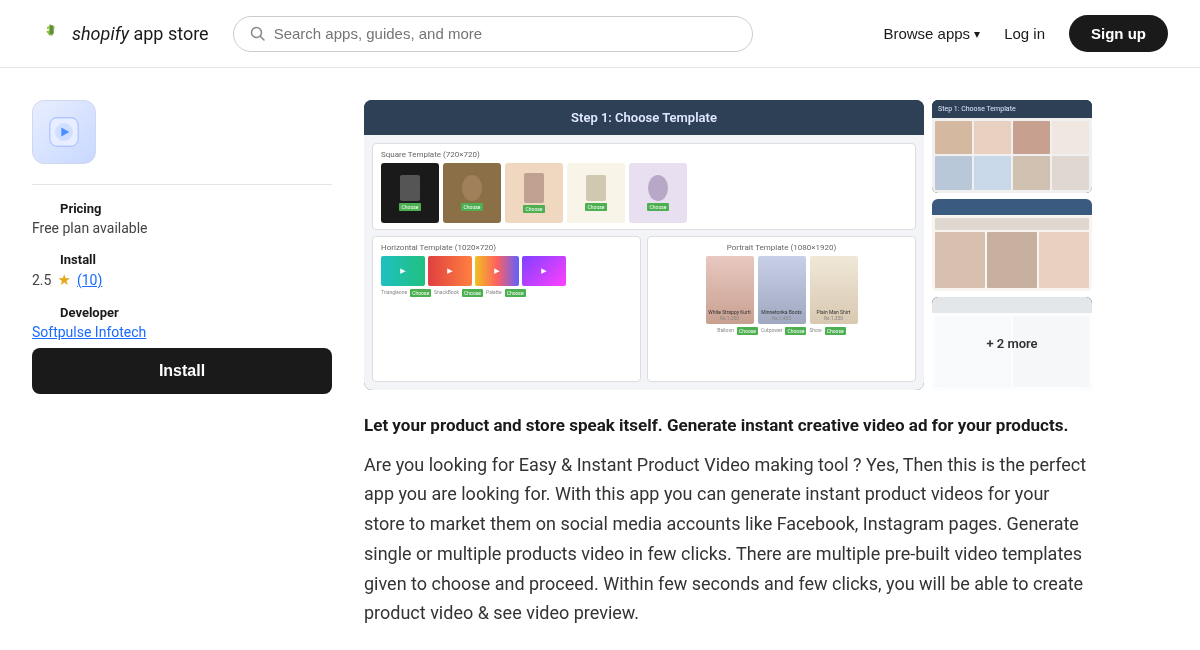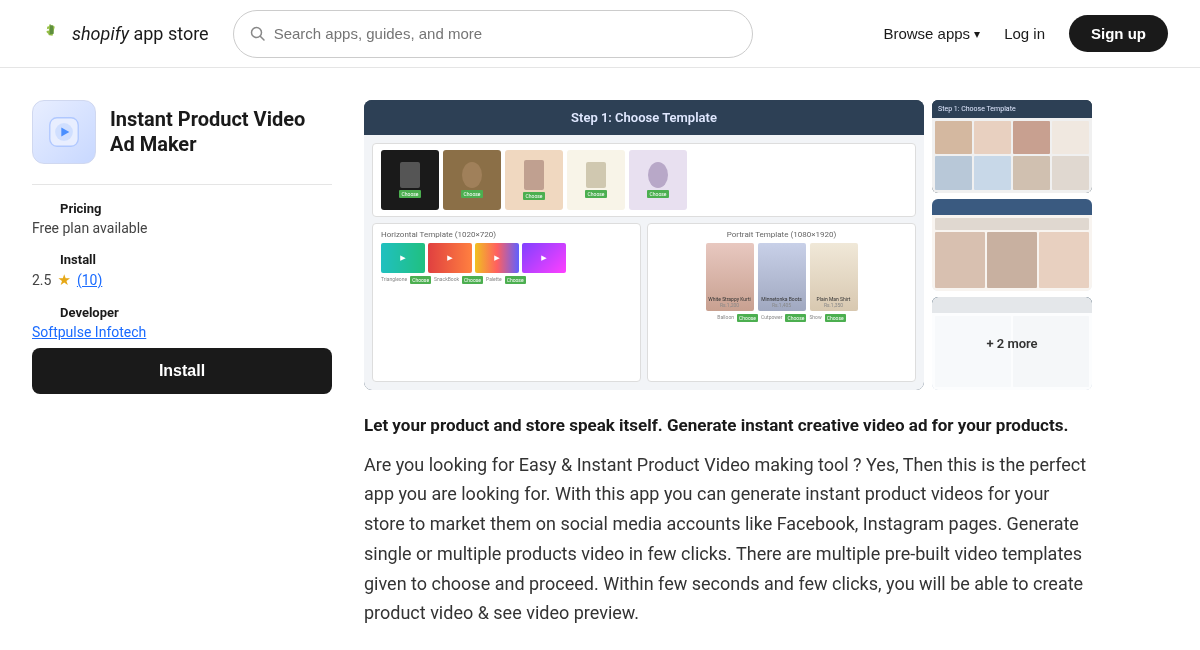--- a/index.html
+++ b/index.html
@@ -2,21 +2,21 @@
 <html><head>
   <meta charset="utf-8">
   <style>
     * { margin: 0; padding: 0; box-sizing: border-box; }
     body { font-family: -apple-system, BlinkMacSystemFont, 'Segoe UI', Roboto, sans-serif; background: #fff; color: #1a1a1a; width: 1200px; min-height: 650px; overflow-x: hidden; }
 
     
     header { display: flex; align-items: center; padding: 0 32px; height: 68px; border-bottom: 1px solid #e5e5e5; gap: 24px; }
     .logo-area { display: flex; align-items: center; gap: 8px; text-decoration: none; color: #1a1a1a; flex-shrink: 0; }
     .logo-bag { width: 32px; height: 32px; }
-    .search-bar { flex: 1; max-width: 520px; display: flex; align-items: center; border: 1.5px solid #ccc; border-radius: 24px; padding: 0 16px; height: 48px; gap: 8px; background: #fff; }
+    .search-bar { flex: 1; max-width: 520px; display: flex; align-items: center; border: 1.5px solid #ccc; border-radius: 24px; padding: 0 16px; height: 36px; gap: 8px; background: #fff; }
     .search-bar input { border: none; outline: none; font-size: 15px; color: #555; width: 100%; background: transparent; }
     .search-icon-svg { color: #888; flex-shrink: 0; }
     nav { margin-left: auto; display: flex; align-items: center; gap: 24px; }
     .browse-apps-btn { display: flex; align-items: center; gap: 4px; font-size: 15px; font-weight: 500; background: none; border: none; cursor: pointer; color: #1a1a1a; }
     .chevron { font-size: 12px; }
     .login-btn { font-size: 15px; font-weight: 500; background: none; border: none; cursor: pointer; color: #1a1a1a; }
     .signup-btn { font-size: 15px; font-weight: 600; background: #1a1a1a; color: #fff; border: none; border-radius: 24px; padding: 10px 22px; cursor: pointer; }
 
     
     main { display: flex; padding: 32px 32px 0 32px; gap: 32px; }
@@ -92,21 +92,20 @@
 
   <aside class="sidebar">
     <div class="app-identity">
       <div class="app-icon">
         <svg width="36" height="36" viewBox="0 0 36 36">
           <rect x="2" y="2" width="32" height="32" rx="8" fill="#e8eeff" stroke="#b0c8ff" stroke-width="1.5"></rect>
           <circle cx="18" cy="18" r="10" fill="#4a8fff" opacity="0.15"></circle>
           <polygon points="15,13 15,23 24,18" fill="#4a8fff"></polygon>
         </svg>
       </div>
-      <h1 class="app-name">Instant Product Video Ad Maker</h1>
     </div>
 
     <hr class="sidebar-divider">
 
     <div>
       <div class="meta-label">Pricing</div>
       <div class="meta-value">Free plan available</div>
     </div>
 
     <div>
@@ -131,20 +130,21 @@
     <div class="gallery">
 
       <div class="gallery-main">
         <div style="background:#2d4055; width:100%; height:100%; display:flex; flex-direction:column; min-height:290px;">
 
           <div style="background:#2d4055; color:#e0e8ff; text-align:center; padding:10px 16px; font-size:13px; font-weight:600;">Step 1: Choose Template</div>
 
           <div style="flex:1; background:#f2f4f7; display:flex; flex-direction:column; overflow:hidden; padding:8px; gap:6px;">
 
             <div style="background:#fff; border-radius:4px; border:1px solid #ddd; padding:6px 8px;">
+              <div style="font-size:8px; color:#666; margin-bottom:4px;">Square Template (720×720)</div>
               <div style="display:flex; gap:4px; align-items:center;">
 
                 <div style="width:58px; height:60px; background:#1a1a1a; border-radius:3px; display:flex; align-items:center; justify-content:center; flex-direction:column; gap:2px;">
                   <div style="width:20px; height:26px; background:#555; border-radius:2px;"></div>
                   <div style="font-size:5px; background:#4CAF50; color:#fff; padding:1px 3px; border-radius:1px;">Choose</div>
                 </div>
 
                 <div style="width:58px; height:60px; background:#8B6F47; border-radius:3px; display:flex; align-items:center; justify-content:center; flex-direction:column; gap:2px;">
                   <div style="width:20px; height:26px; background:#a0805a; border-radius:50%;"></div>
                   <div style="font-size:5px; background:#4CAF50; color:#fff; padding:1px 3px; border-radius:1px;">Choose</div>

